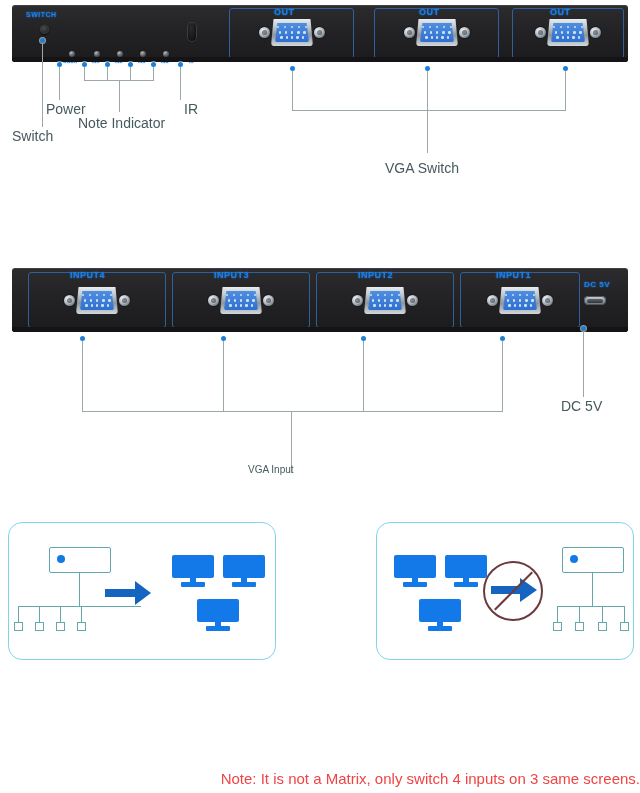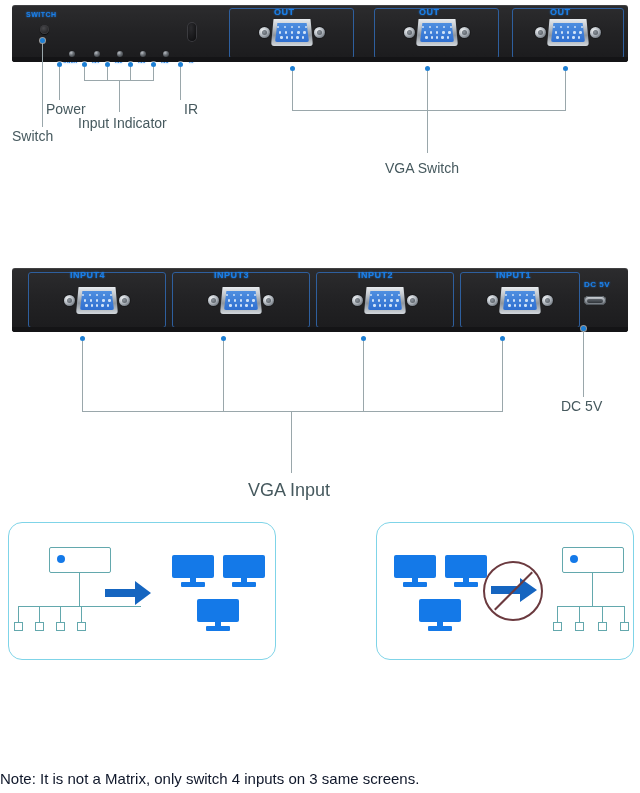--- a/index.html
+++ b/index.html
@@ -217,22 +217,22 @@
   }
   .no-slash {
     position: absolute;
     height: 2px;
     background: #6b3a3f;
     transform-origin: center;
   }
 
   .note {
     position: absolute;
-    color: #0f172a;
-    text-align: left;
+    color: #ef4444;
+    text-align: right;
     width: 100%;
     left: 0;
   }
 </style>
 </head>
 <body>
 
 <div class="panel" style="left:12px; top:5px; width:616px; height:57px;">
 
   <div class="silk" style="left:14px; top:6px; font-size:7px;">SWITCH</div>
@@ -343,21 +343,21 @@
 <div class="dot" style="left:82px; top:62px;"></div>
 <div class="dot" style="left:105px; top:62px;"></div>
 <div class="dot" style="left:128px; top:62px;"></div>
 <div class="dot" style="left:151px; top:62px;"></div>
 <div class="lead-v" style="left:84px; top:67px; height:13px;"></div>
 <div class="lead-v" style="left:107px; top:67px; height:13px;"></div>
 <div class="lead-v" style="left:130px; top:67px; height:13px;"></div>
 <div class="lead-v" style="left:153px; top:67px; height:13px;"></div>
 <div class="lead-h" style="left:84px; top:80px; width:70px;"></div>
 <div class="lead-v" style="left:119px; top:80px; height:32px;"></div>
-<div class="callout" style="left:78px; top:115px; font-size:14px;">Input Indicator</div>
+<div class="callout" style="left:78px; top:115px; font-size:14px;">Note Indicator</div>
 
 <div class="dot" style="left:178px; top:62px;"></div>
 <div class="lead-v" style="left:180px; top:67px; height:33px;"></div>
 <div class="callout" style="left:184px; top:101px; font-size:14px;">IR</div>
 
 <div class="dot" style="left:290px; top:66px;"></div>
 <div class="dot" style="left:425px; top:66px;"></div>
 <div class="dot" style="left:563px; top:66px;"></div>
 <div class="lead-v" style="left:292px; top:71px; height:39px;"></div>
 <div class="lead-v" style="left:565px; top:71px; height:39px;"></div>
@@ -478,21 +478,21 @@
 <div class="dot" style="left:80px; top:336px;"></div>
 <div class="dot" style="left:221px; top:336px;"></div>
 <div class="dot" style="left:361px; top:336px;"></div>
 <div class="dot" style="left:500px; top:336px;"></div>
 <div class="lead-v" style="left:82px; top:341px; height:70px;"></div>
 <div class="lead-v" style="left:223px; top:341px; height:70px;"></div>
 <div class="lead-v" style="left:363px; top:341px; height:70px;"></div>
 <div class="lead-v" style="left:502px; top:341px; height:70px;"></div>
 <div class="lead-h" style="left:82px; top:411px; width:421px;"></div>
 <div class="lead-v" style="left:291px; top:411px; height:62px;"></div>
-<div class="callout" style="left:248px; top:480px; font-size:18px;">VGA Input</div>
+<div class="callout" style="left:248px; top:464px; font-size:10px;">VGA Input</div>
 
 <div class="dot" style="left:581px; top:326px;"></div>
 <div class="lead-v" style="left:583px; top:331px; height:66px;"></div>
 <div class="callout" style="left:561px; top:398px; font-size:14px;">DC 5V</div>
 
 <div class="illus-box" style="left:8px; top:522px; width:268px; height:138px;">
 
   <div class="dev-body" style="left:40px; top:24px; width:62px; height:26px;"></div>
   <div class="dev-led" style="left:48px; top:32px;"></div>
   <div class="tree-line v" style="left:70px; top:50px; height:33px;"></div>

